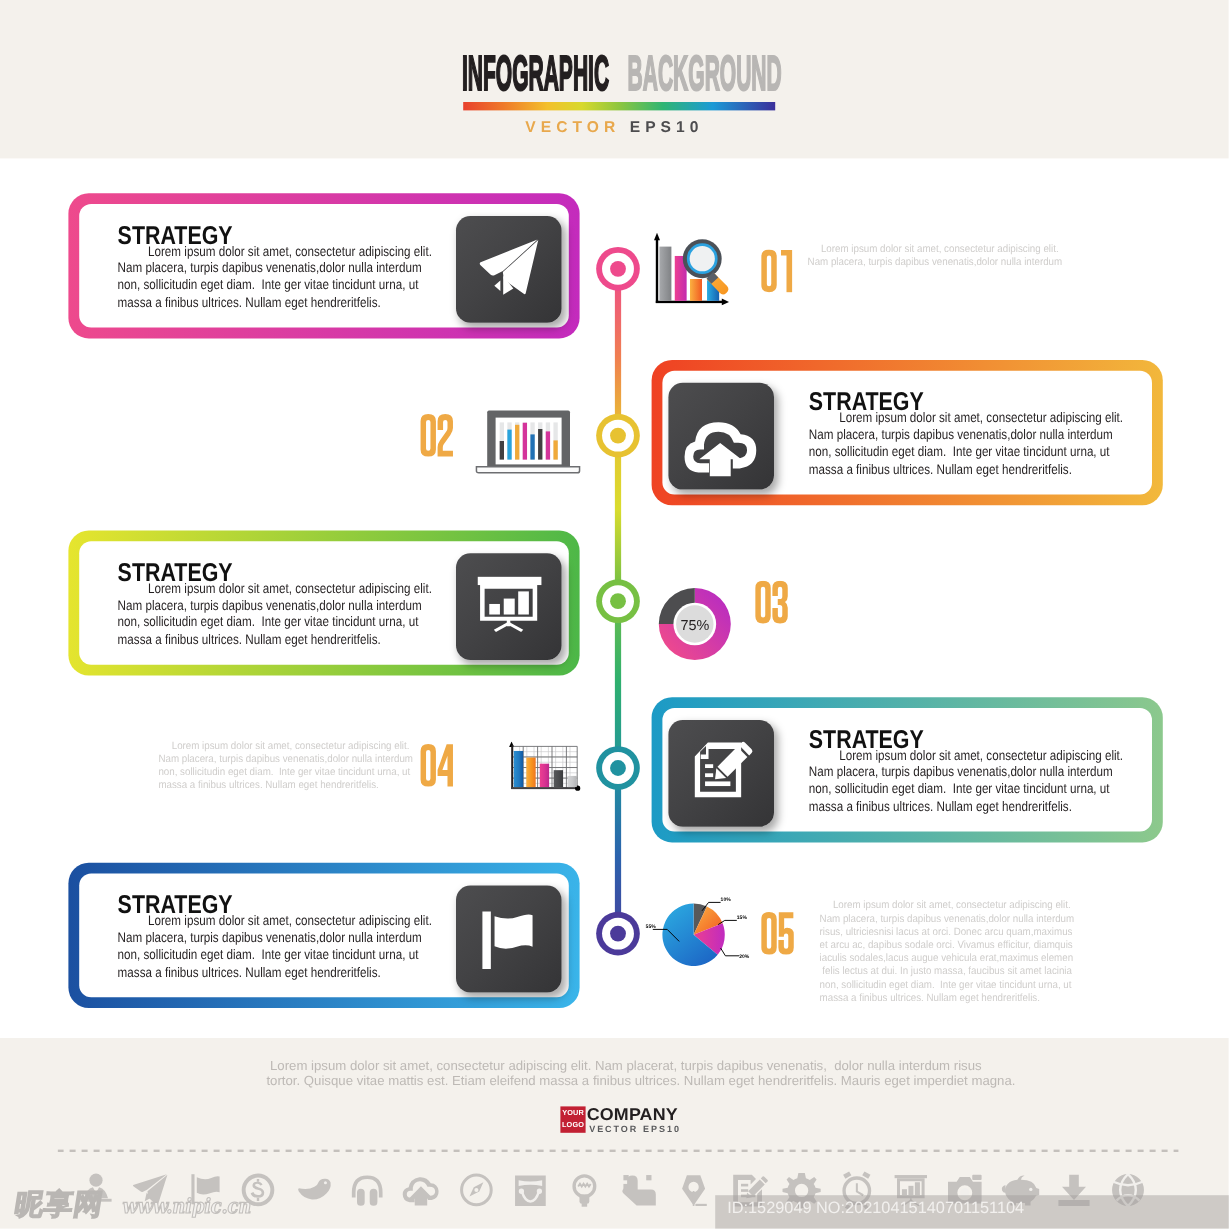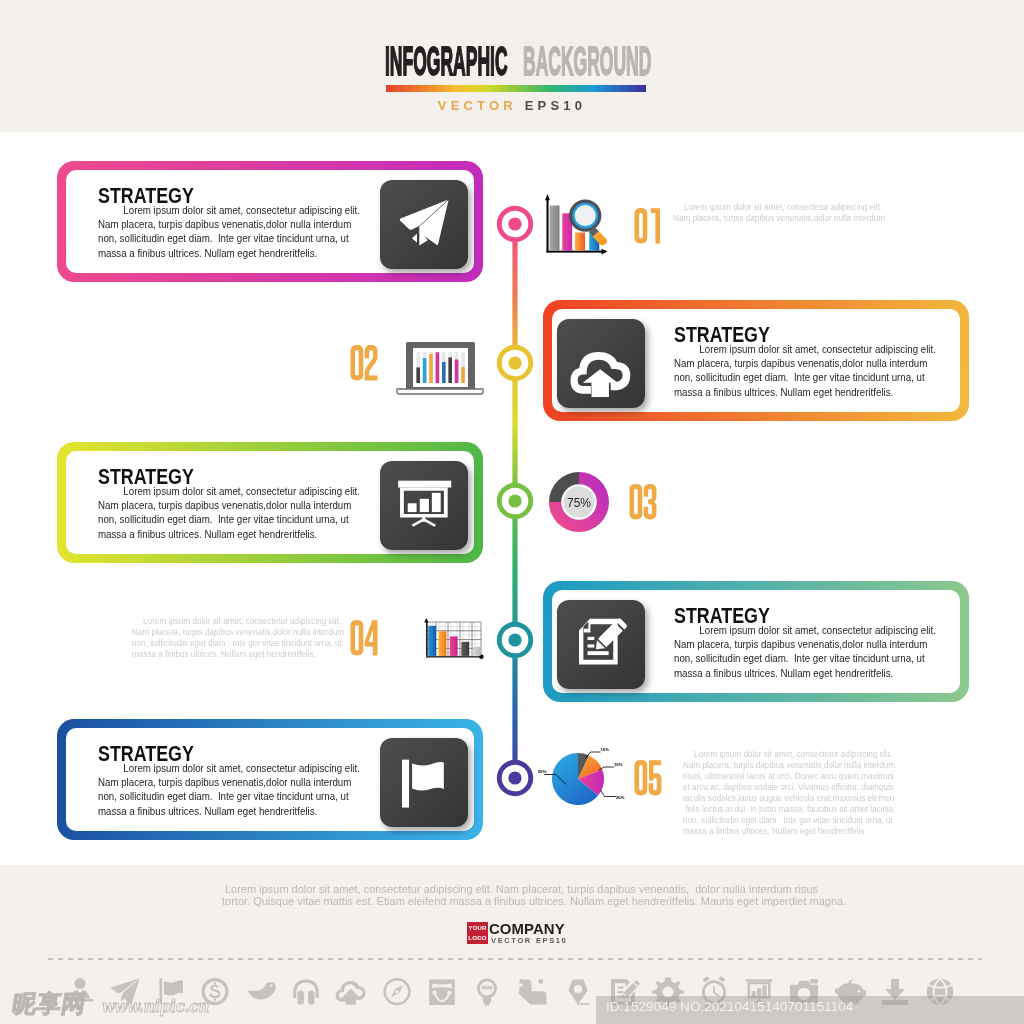--- a/index.html
+++ b/index.html
@@ -318,21 +318,21 @@
           <path d="M1 48 L87 48 L87 51.2 Q87 53 85 53 L3 53 Q1 53 1 51.2 Z" fill="#fbfbfb" stroke="#6d6e71" stroke-width="1.3"></path>
         </svg></div>
       <div class="bignum" style="left: 629px; top: 484px;"><svg width="28.4" height="35.5" viewBox="0 0 28.4 35.5" fill="#efa945">
           <g transform="translate(0,0) scale(1.1451612903225807)">
             <path d="M6 0 Q11.6 0 11.6 5.2 L11.6 25.8 Q11.6 31 6 31 Q0.4 31 0.4 25.8 L0.4 5.2 Q0.4 0 6 0 Z M6 4.3 Q4.4 4.3 4.4 5.9 L4.4 25.1 Q4.4 26.7 6 26.7 Q7.6 26.7 7.6 25.1 L7.6 5.9 Q7.6 4.3 6 4.3 Z"></path>
           </g>
           <g transform="translate(14.2,0) scale(1.1451612903225807)">
             <path d="M6 0 Q11.6 0 11.6 5.2 L11.6 11.2 Q11.6 14 9.6 15.4 Q11.6 16.8 11.6 19.6 L11.6 25.8 Q11.6 31 6 31 Q0.4 31 0.4 25.8 L0.4 19.8 L4.4 19.8 L4.4 25.1 Q4.4 26.7 6 26.7 Q7.6 26.7 7.6 25.1 L7.6 19.5 Q7.6 17.6 5.8 17.6 L4.3 17.6 L4.3 13.3 L5.8 13.3 Q7.6 13.3 7.6 11.4 L7.6 5.9 Q7.6 4.3 6 4.3 Q4.4 4.3 4.4 5.9 L4.4 11.1 L0.4 11.1 L0.4 5.2 Q0.4 0 6 0 Z"></path>
           </g>
         </svg></div>
-      <div class="abs" style="left: 539px; top: 462px;"><svg width="80" height="80" viewBox="0 0 80 80">
+      <div class="abs" style="left: 539px; top: 480px;"><svg width="80" height="80" viewBox="0 0 80 80">
           <defs>
             <linearGradient id="dg" x1="0.1" y1="0.9" x2="1" y2="0.1">
               <stop offset="0" stop-color="#ef4a8c"></stop>
               <stop offset="1" stop-color="#b52bc4"></stop>
             </linearGradient>
           </defs>
           <path d="M40 10 A30 30 0 1 1 10 40.00000000000001 L23.8 40 A16.2 16.2 0 1 0 40 23.8 Z" fill="url(#dg)"></path>
           <path d="M10 40.00000000000001 A30 30 0 0 1 39.99999999999999 10 L40 23.8 A16.2 16.2 0 0 0 23.8 40 Z" fill="#4d4d4f"></path>
           <circle cx="40" cy="40" r="17.8" fill="#fff"></circle>
           <circle cx="40" cy="40" r="15.6" fill="#dcdcdc"></circle>

